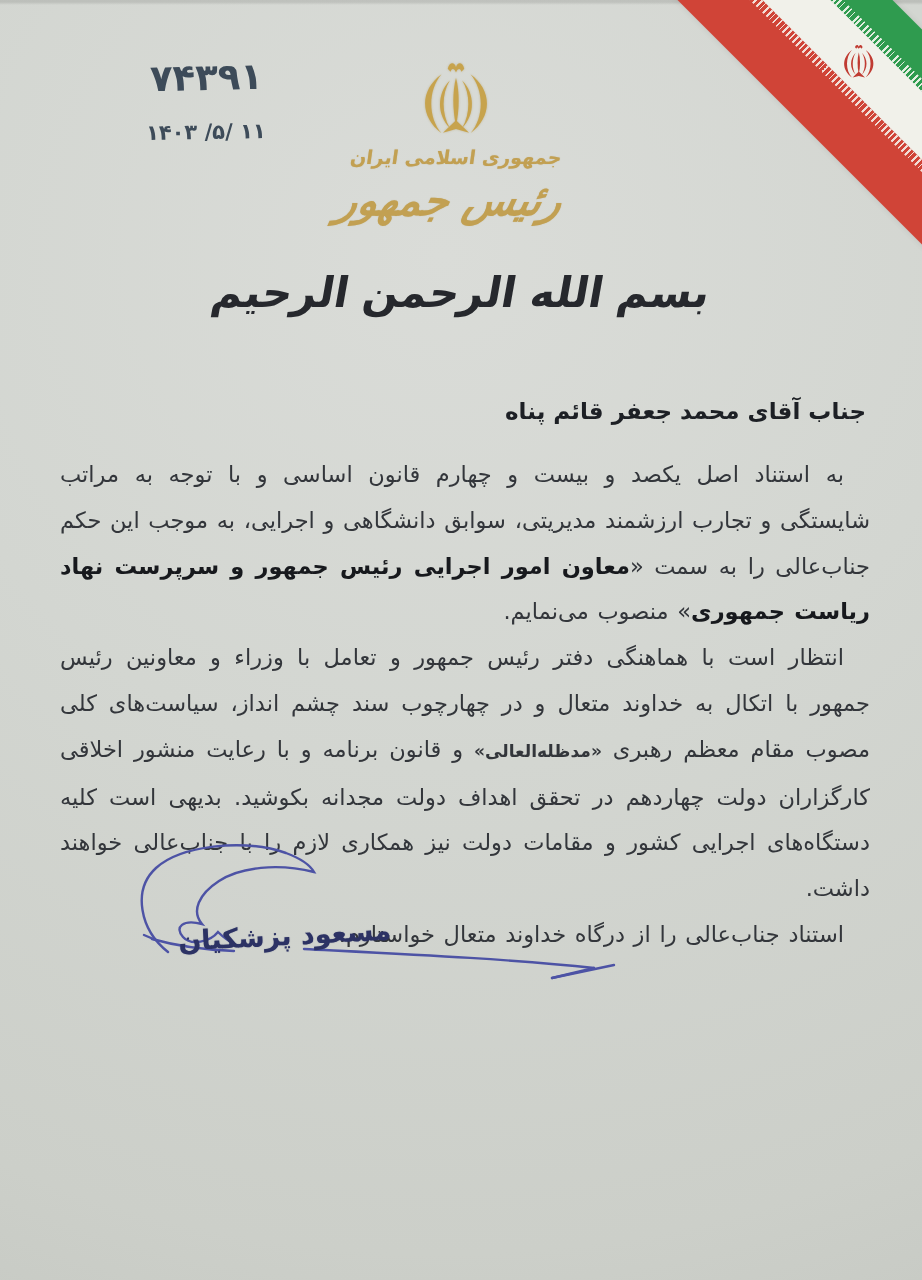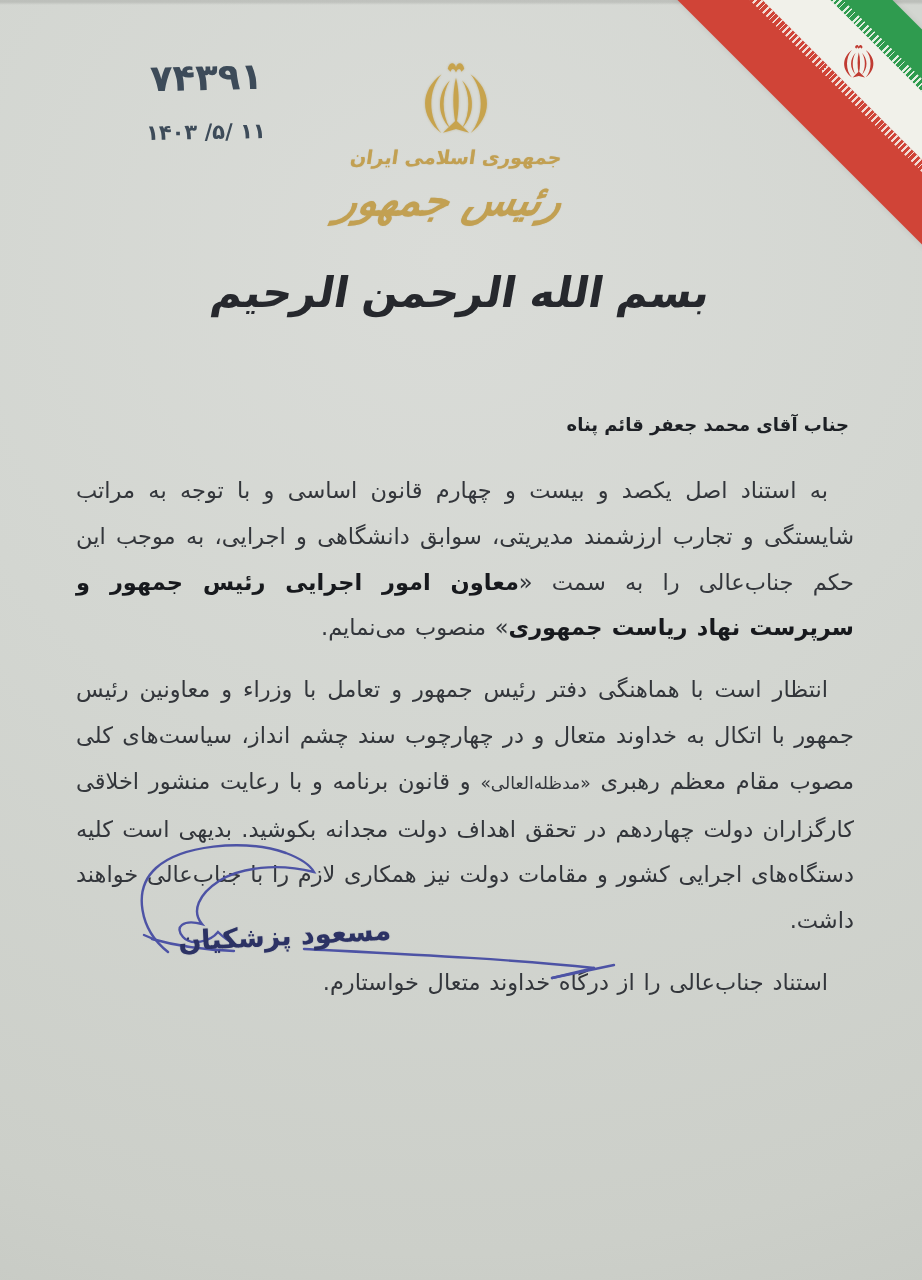--- a/index.html
+++ b/index.html
@@ -66,31 +66,31 @@
 
   
   .bismillah {
     position:absolute; left:0; right:0; top:268px; text-align:center;
     direction:rtl; font-size:42px; font-weight:600; color:#26282d;
     transform:skewX(-10deg); letter-spacing:-1px;
   }
 
   
   .addressee {
-    position:absolute; right:73px; top:398px; direction:rtl;
-    font-size:18px; font-weight:bold; color:#1d2025;margin-top:16px;
+    position:absolute; right:56px; top:398px; direction:rtl;
+    font-size:23px; font-weight:bold; color:#1d2025;
   }
   .letter-body {
     position:absolute; right:52px; left:60px; top:452px;
     direction:rtl; text-align:justify; font-size:22.5px; line-height:45.8px;
     color:#33363b; word-spacing:1.5px;
   }
-  .letter-body p { margin:16px; text-indent:26px; }
+  .letter-body p { margin:0; text-indent:26px; }
   .letter-body b { color:#17191d; }
-  .honorific { font-size:0.76em; font-weight:400; }
+  .honorific { font-size:0.76em; font-weight:700; }
 
   
   .signature { position:absolute; left:122px; top:826px; width:530px; height:160px; }
   .signature svg { position:absolute; inset:0; }
   .sig-name {
     position:absolute; left:56px; top:94px; direction:rtl;
     font-size:27px; font-weight:bold; color:#2c3264;
     transform:rotate(-3deg); letter-spacing:-1px;
     text-shadow:0 0 1px rgba(44,50,100,.5);
   }

